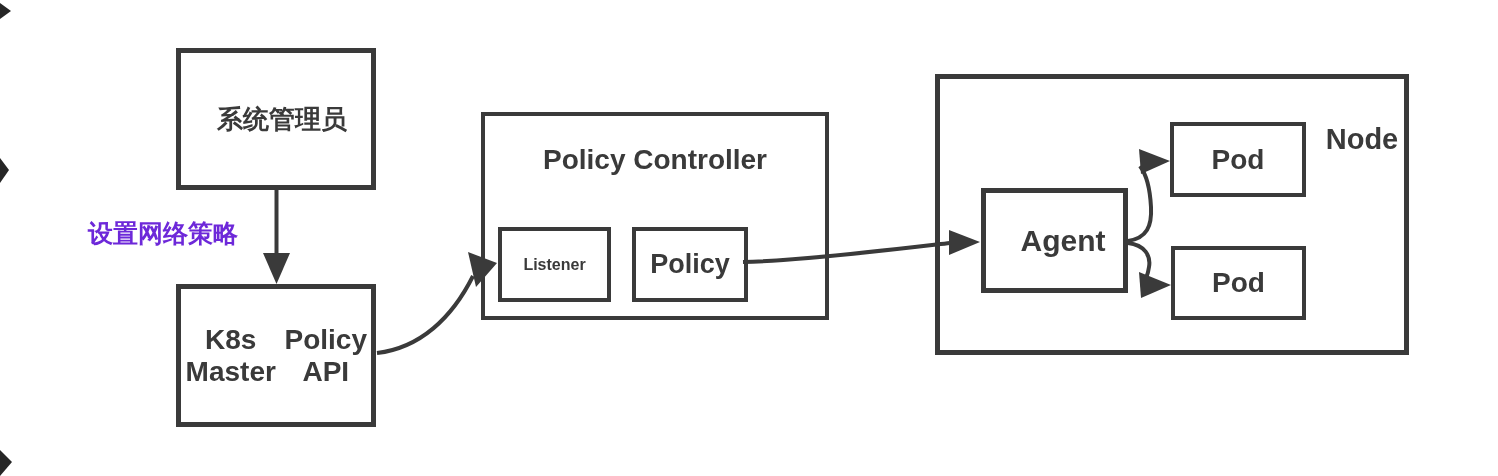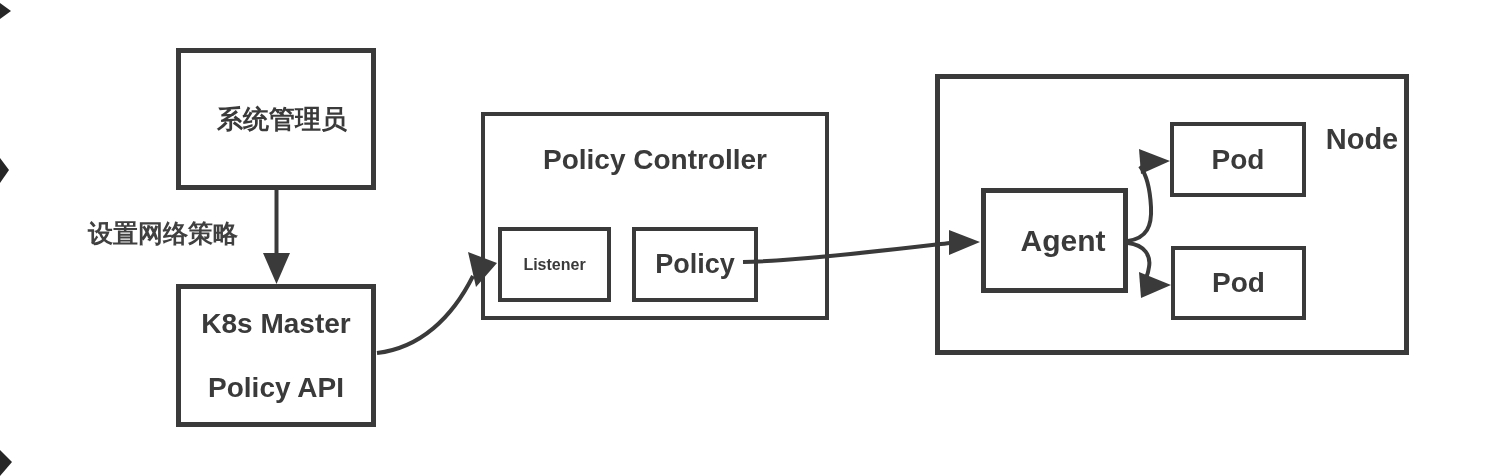--- a/index.html
+++ b/index.html
@@ -24,38 +24,38 @@
     border: 5px solid #3a3a3a;
     display: flex;
     align-items: center;
     justify-content: center;
     text-align: center;
     z-index: 1;
   }
   .box.thin { border-width: 4px; }
   .admin-box   { left: 176px; top: 48px;  width: 200px; height: 142px; font-size: 26px; padding-left: 12px; }
   .k8s-box     { left: 176px; top: 284px; width: 200px; height: 143px;
-                 flex-direction: column; row-gap: 32px; font-size: 28px; }
+                 flex-direction: row; row-gap: 32px; font-size: 28px; }
   .controller-box { left: 481px; top: 112px; width: 348px; height: 208px; }
   .controller-title { position: absolute; left: 0; right: 0; top: 28px;
                       text-align: center; font-size: 28px; }
   .listener-box { left: 498px; top: 227px; width: 113px; height: 75px; font-size: 16px; }
-  .policy-box   { left: 632px; top: 227px; width: 126px; height: 75px; font-size: 27px; }
+  .policy-box   { left: 632px; top: 227px; width: 116px; height: 75px; font-size: 27px; }
   .node-box     { left: 935px; top: 74px;  width: 474px; height: 281px; }
   .agent-box    { left: 981px; top: 188px; width: 147px; height: 105px; font-size: 30px; padding-left: 17px; }
   .pod-box-top  { left: 1170px; top: 122px; width: 136px; height: 75px; font-size: 28px; }
   .pod-box-bottom { left: 1171px; top: 246px; width: 135px; height: 74px; font-size: 28px; }
   .node-label {
     position: absolute; left: 1316px; top: 124px; width: 92px; height: 30px;
     display: flex; align-items: center; justify-content: center;
     font-size: 29px; z-index: 2; text-align: right;
   }
   .edge-label {
     position: absolute; left: 88px; top: 217px; width: 165px;
-    font-size: 25px; color: #404040; white-space: nowrap; z-index: 2;
+    font-size: 25px; color: #6d28d9; white-space: nowrap; z-index: 2;
   }
   .wire-layer {
     position: absolute; left: 0; top: 0; width: 1498px; height: 476px;
     z-index: 3; pointer-events: none;
   }
   .wire { fill: none; stroke: #3a3a3a; stroke-width: 4; }
   .head { fill: #3a3a3a; stroke: none; }
   .crop-mark { fill: #262626; stroke: none; }
 </style>
 </head>

